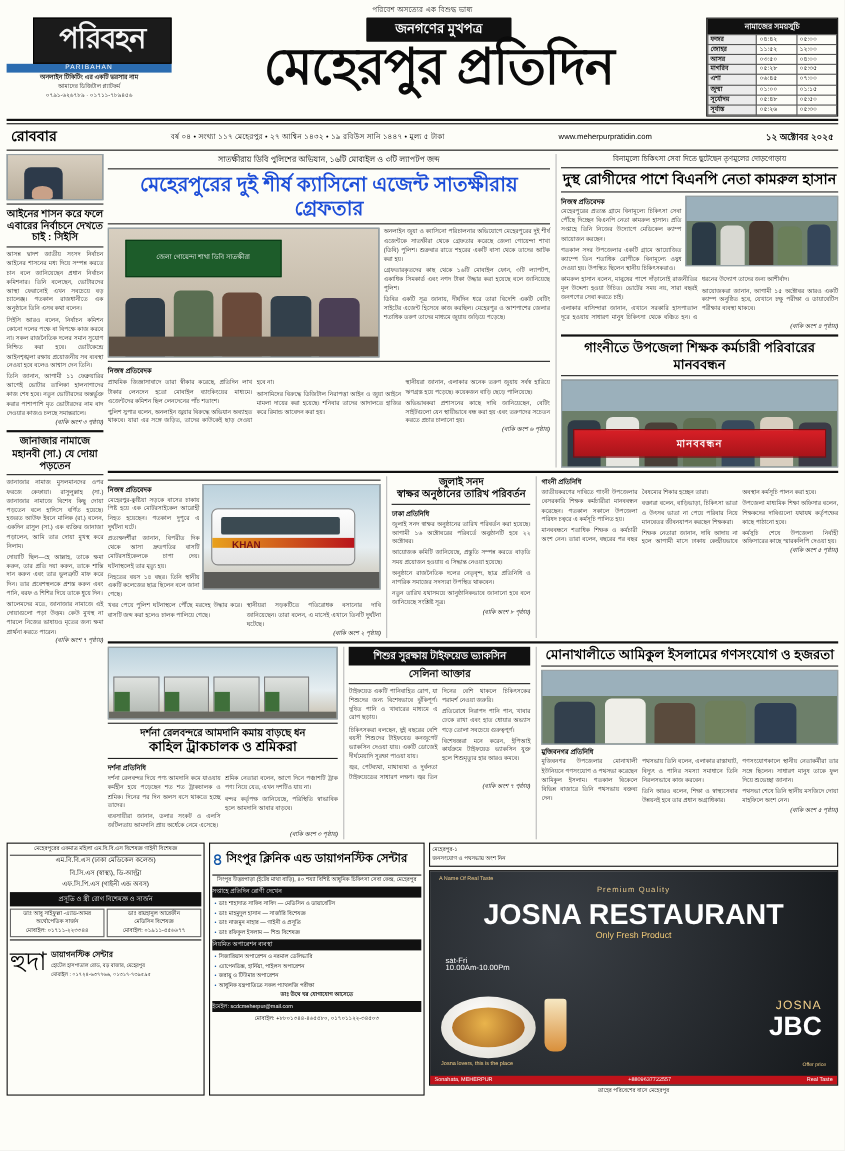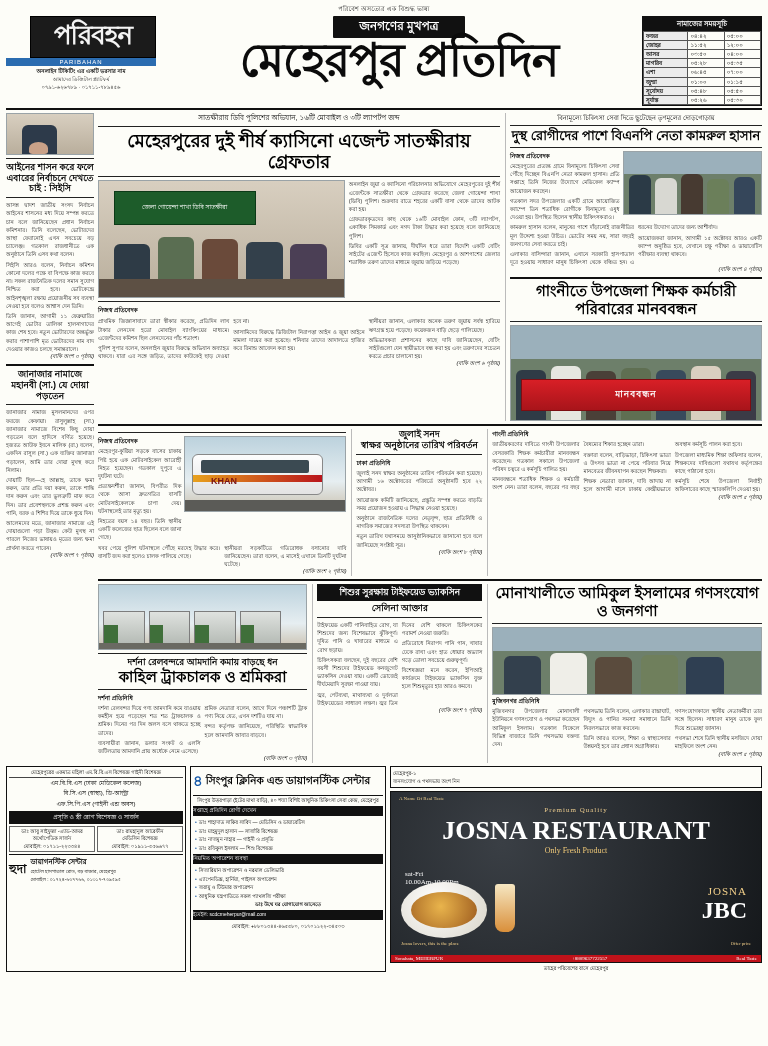--- a/index.html
+++ b/index.html
@@ -70,27 +70,27 @@
   .grid {
     display:flex; gap:4px; margin-top:3px;
   }
   .col-left { width:88px; }
   .col-main { flex:1; }
   .hr { border-top:1px solid #222; margin:3px 0; }
   .hr-d { border-top:2px solid #111; margin:3px 0; }
   .kicker { font-size:7.2px; text-align:center; line-height:1.4; }
   .headline-xl {
     font-size:18px; font-weight:bold; text-align:center; line-height:1.15;
-    color:#000000; padding:1px 0;
+    color:#1d4ed8; padding:1px 0;
   }
   .headline-l {
     font-size:13px; font-weight:bold; text-align:center; line-height:1.15;
   }
   .headline-m {
-    font-size:15px; font-weight:bold; text-align:center; line-height:1.2;
+    font-size:12px; font-weight:bold; text-align:center; line-height:1.2;
   }
   .headline-s {
     font-size:9px; font-weight:bold; text-align:center; line-height:1.2;
   }
   .byline { font-size:6px; font-weight:bold; }
   .body { font-size:5.4px; line-height:1.52; text-align:justify; color:#1a1a1a; }
   .more { font-size:5.4px; text-align:right; font-style:italic; }
   .photo {
     width:100%; background:#7d8a90; position:relative; overflow:hidden;
     border:1px solid #9aa3a7;
@@ -138,37 +138,37 @@
   .ad-deg { font-size:6px; line-height:1.7; }
   .ad-bar {
     background:#111; color:#fff; font-size:6px; padding:1px 0; margin:2px 0;
   }
   .ad-split { display:flex; gap:2px; font-size:5px; }
   .ad-split > div { flex:1; border:1px solid #666; padding:1px; line-height:1.5; text-align:center;}
   .ad-huda {
     display:flex; align-items:center; gap:4px; border-top:1px solid #111;
     margin-top:2px; padding-top:1px;
   }
-  .ad-huda .hname { font-size:12px; font-weight:bold; }
+  .ad-huda .hname { font-size:23px; font-weight:normal; }
   .ad-clinic { width:196px; }
   .ad-clinic .ch {
     display:flex; align-items:center; gap:3px; border-bottom:1px solid #111;
     padding-bottom:1px;
   }
   .ad-clinic .ch .num {
     font-size:15px; font-weight:bold; color:#1558a8;
   }
   .ad-clinic .ch .t { font-size:10.5px; font-weight:bold; }
   .ad-clinic .line { font-size:5px; line-height:1.6; text-align:center; }
   .ad-clinic ul { list-style:none; font-size:5px; line-height:1.7; padding-left:2px;}
   .ad-clinic li:before { content:"•"; color:#1558a8; padding-right:2px; }
   .ad-jcol { flex:1; }
   .ad-josna {
-    position:relative; height:172px; background:radial-gradient(circle at 30% 30%,#3a3f45,#15181b);
-    border:1px solid #111; overflow:hidden; color:#fff;font-family:Liberation Serif, serif;
+    position:relative; height:196px; background:radial-gradient(circle at 30% 30%,#3a3f45,#15181b);
+    border:1px solid #111; overflow:hidden; color:#fff;
   }
   .aj-quality { position:absolute; top:14px; left:0; right:0; text-align:center;
     font-size:7px; color:#e8c98c; letter-spacing:1px; }
   .aj-name { position:absolute; top:24px; left:0; right:0; text-align:center;
     font-size:26px; font-weight:bold; color:#fff; letter-spacing:0px; }
   .aj-sub { position:absolute; top:54px; left:0; right:0; text-align:center;
     font-size:8px; color:#f0c978; }
   .aj-time { position:absolute; top:78px; left:14px; font-size:7px; }
   .aj-big { position:absolute; right:14px; bottom:38px; text-align:right; }
   .aj-big .r { font-size:11px; color:#f3d08a; letter-spacing:1px;}
@@ -253,20 +253,26 @@
         <tr>
               <td>সূর্যাস্ত</td>
               <td>০৫:২৬</td>
               <td>০৫:৩০</td>
             </tr>
       </tbody>
         </table>
     </div>
   </div>
 
+  <div class="infobar">
+    <span class="day">রোববার</span>
+    <span class="mid">বর্ষ ০৪ • সংখ্যা ১১৭ মেহেরপুর • ২৭ আশ্বিন ১৪৩২ • ১৯ রবিউস সানি ১৪৪৭ • মূল্য ৫ টাকা</span>
+    <span class="site">www.meherpurpratidin.com</span>
+    <span class="date">১২ অক্টোবর ২০২৫</span>
+  </div>
 
   <div class="grid">
 
     <div class="col-left">
       <div class="photo" style="height:42px">
         <div class="ph-room"></div>
         <div class="fig" style="left:18%;width:40%;height:72%;background:#2d3a4a"></div>
         <div class="fig" style="left:26%;width:22%;height:30%;background:#c9a188;border-radius:50% 50% 20% 20%"></div>
       </div>
       <div class="hr"></div>
@@ -353,21 +359,21 @@
           <div class="cols2" style="margin-top:2px">
             <div class="body">কামরুল হাসান বলেন, মানুষের পাশে দাঁড়ানোই রাজনীতির মূল উদ্দেশ্য হওয়া উচিত। ভোটের সময় নয়, সারা বছরই জনগণের সেবা করতে চাই।</div>
             <div class="body" style="margin-top:2px">এলাকার বাসিন্দারা জানান, এখানে সরকারি হাসপাতাল দূরে হওয়ায় সাধারণ মানুষ চিকিৎসা থেকে বঞ্চিত হন। এ ধরনের উদ্যোগ তাদের জন্য আশীর্বাদ।</div>
             <div class="body" style="margin-top:2px">আয়োজকরা জানান, আগামী ১৫ অক্টোবর আরও একটি ক্যাম্প অনুষ্ঠিত হবে, যেখানে চক্ষু পরীক্ষা ও ডায়াবেটিস পরীক্ষার ব্যবস্থা থাকবে।</div>
           </div>
           <div class="more">(বাকি অংশ ৪ পৃষ্ঠায়)</div>
 
           <div class="hr-d"></div>
           <div class="headline-m">গাংনীতে উপজেলা শিক্ষক কর্মচারী পরিবারের মানববন্ধন</div>
           <div class="hr"></div>
-          <div class="photo" style="height:96px">
+          <div class="photo" style="height:80px">
             <div class="ph-crowd"></div>
             <div class="fig" style="left:2%;width:12%;height:54%;background:#2f3b46"></div>
             <div class="fig" style="left:16%;width:12%;height:58%;background:#e6e6e0"></div>
             <div class="fig" style="left:30%;width:12%;height:52%;background:#4a4038"></div>
             <div class="fig" style="left:44%;width:12%;height:56%;background:#5f6f52"></div>
             <div class="fig" style="left:58%;width:12%;height:54%;background:#384a5c"></div>
             <div class="fig" style="left:72%;width:12%;height:58%;background:#d9cfc0"></div>
             <div class="fig" style="left:86%;width:12%;height:52%;background:#3b3b46"></div>
             <div class="banner-red">মানববন্ধন</div>
           </div>
@@ -381,21 +387,21 @@
         <div style="width:38%">
           <div class="hr"></div>
           <div style="display:flex;gap:3px">
             <div style="width:34%">
               <div class="byline">নিজস্ব প্রতিবেদক</div>
               <div class="body">মেহেরপুর-কুষ্টিয়া সড়কে বাসের চাকায় পিষ্ট হয়ে এক মোটরসাইকেল আরোহী নিহত হয়েছেন। গতকাল দুপুরে এ দুর্ঘটনা ঘটে।</div>
               <div class="body" style="margin-top:2px">প্রত্যক্ষদর্শীরা জানান, বিপরীত দিক থেকে আসা দ্রুতগতির বাসটি মোটরসাইকেলকে চাপা দেয়। ঘটনাস্থলেই তার মৃত্যু হয়।</div>
               <div class="body" style="margin-top:2px">নিহতের বয়স ১৪ বছর। তিনি স্থানীয় একটি কলেজের ছাত্র ছিলেন বলে জানা গেছে।</div>
             </div>
             <div style="width:66%">
-              <div class="photo" style="height:76px">
+              <div class="photo" style="height:96px">
                 <div class="ph-sky"></div>
                 <div class="bus">
                   <div class="win"></div>
                   <div class="stripe"></div>
                   <div style="position:absolute;left:14%;top:54%;font-size:9px;font-weight:bold;color:#7a1216">KHAN</div>
                 </div>
                 <div style="position:absolute;left:0;right:0;bottom:0;height:16%;background:#5b5b57"></div>
               </div>
             </div>
           </div>
@@ -475,21 +481,21 @@
             <div class="body">টাইফয়েড একটি পানিবাহিত রোগ, যা শিশুদের জন্য বিশেষভাবে ঝুঁকিপূর্ণ। দূষিত পানি ও খাবারের মাধ্যমে এ রোগ ছড়ায়।</div>
             <div class="body" style="margin-top:2px">চিকিৎসকরা বলছেন, দুই বছরের বেশি বয়সী শিশুদের টাইফয়েড কনজুগেট ভ্যাকসিন দেওয়া যায়। একটি ডোজেই দীর্ঘমেয়াদি সুরক্ষা পাওয়া যায়।</div>
             <div class="body" style="margin-top:2px">জ্বর, পেটব্যথা, মাথাব্যথা ও দুর্বলতা টাইফয়েডের সাধারণ লক্ষণ। জ্বর তিন দিনের বেশি থাকলে চিকিৎসকের পরামর্শ নেওয়া জরুরি।</div>
             <div class="body" style="margin-top:2px">প্রতিরোধে নিরাপদ পানি পান, খাবার ঢেকে রাখা এবং হাত ধোয়ার অভ্যাস গড়ে তোলা সবচেয়ে গুরুত্বপূর্ণ।</div>
             <div class="body" style="margin-top:2px">বিশেষজ্ঞরা মনে করেন, ইপিআই কার্যক্রমে টাইফয়েড ভ্যাকসিন যুক্ত হলে শিশুমৃত্যুর হার আরও কমবে।</div>
           </div>
           <div class="more">(বাকি অংশ ৭ পৃষ্ঠায়)</div>
         </div>
 
         <div style="width:42%; border-left:1px solid #bbb; padding-left:4px">
-          <div class="headline-m">মোনাখালীতে আমিকুল ইসলামের গণসংযোগ ও জনগণা</div>
+          <div class="headline-m">মোনাখালীতে আমিকুল ইসলামের গণসংযোগ ও হজরতা</div>
           <div class="hr"></div>
           <div class="photo" style="height:68px">
             <div class="ph-crowd"></div>
             <div class="fig" style="left:4%;width:14%;height:58%;background:#33404d"></div>
             <div class="fig" style="left:21%;width:14%;height:62%;background:#efeee8"></div>
             <div class="fig" style="left:38%;width:14%;height:56%;background:#5a4b3d"></div>
             <div class="fig" style="left:55%;width:14%;height:60%;background:#6f7f5c"></div>
             <div class="fig" style="left:72%;width:14%;height:56%;background:#2f3f52"></div>
           </div>
           <div class="byline" style="margin-top:1px">মুজিবনগর প্রতিনিধি</div>

